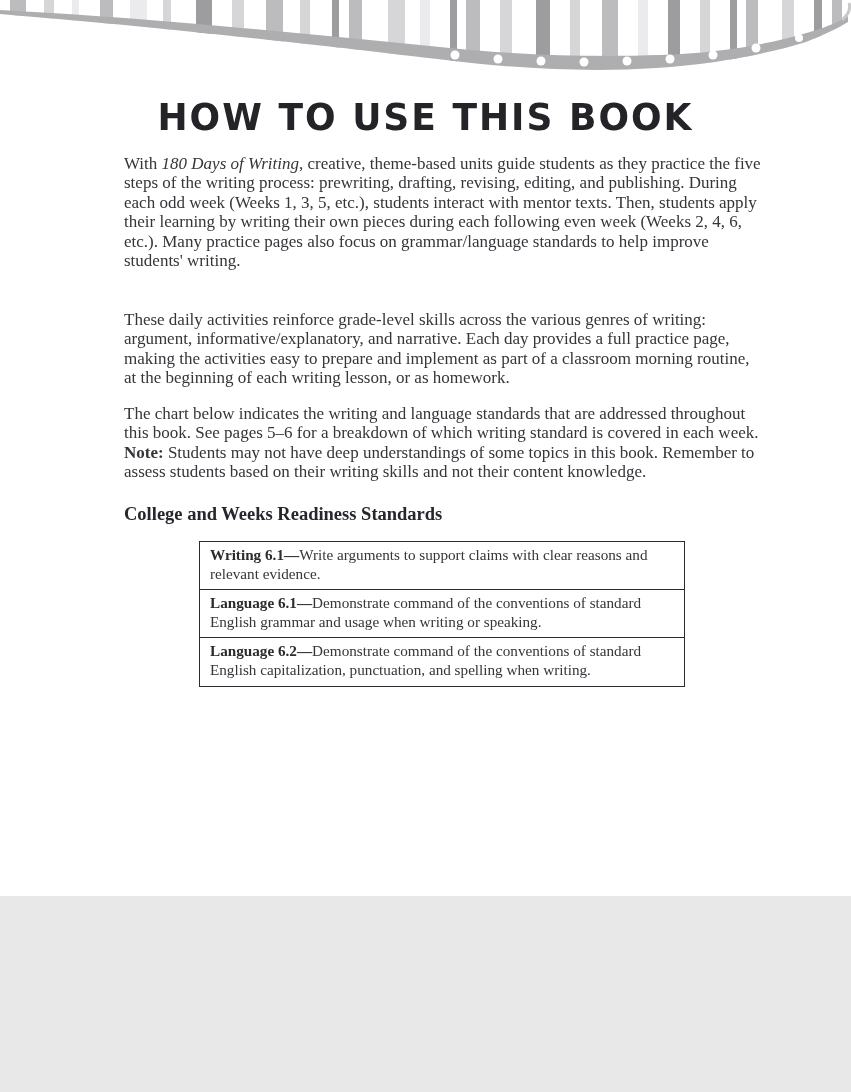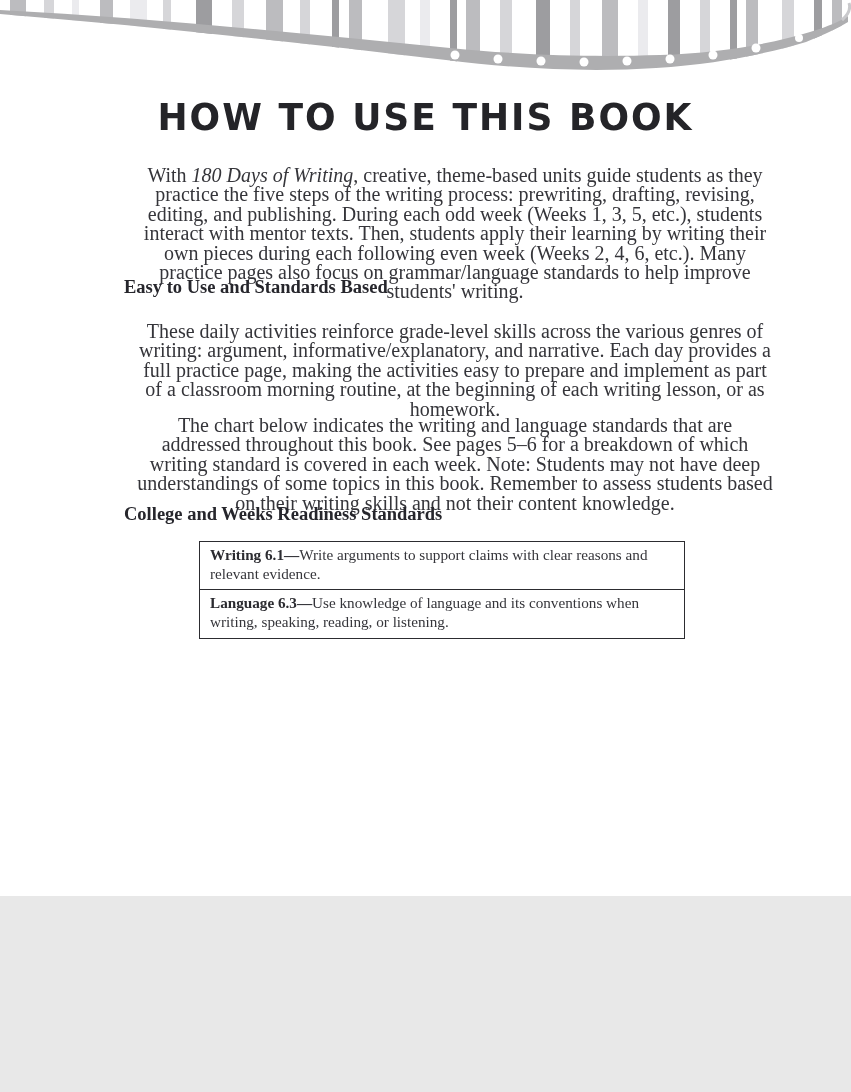--- a/index.html
+++ b/index.html
@@ -16,37 +16,37 @@
 
   .title {
     position:absolute; top:96px; left:0; width:851px;
     margin:0; text-align:center;
     font-family:"DejaVu Sans", sans-serif;
     font-weight:800; font-size:36px; letter-spacing:2px;
     color:#242428; transform:scaleY(1.06);
   }
 
   .body-text {
-    position:absolute; left:124px; width:638px; margin:12px;
-    font-size:20px; line-height:19.4px; color:#35353a;
-    text-align:center;
+    position:absolute; left:124px; width:638px; margin:0;
+    font-size:17px; line-height:19.4px; color:#35353a;
+    text-align:left;
   }
   .intro   { top:154px; }
   .para-2  { top:310px; }
   .para-3  { top:404px; }
 
   .section-heading {
     position:absolute; left:124px; margin:0;
     font-size:18.5px; font-weight:bold; color:#26262c;
     font-family:"Liberation Serif", serif;
   }
   .heading-1 { top:277px; }
   .heading-2 { top:504px; }
 
-  .note-label { font-weight:normal; }
+  .note-label { font-weight:bold; }
   .book-title { font-style:italic; }
 
   .standards-table {
     position:absolute; left:199px; top:541px; width:486px;
   }
   .t-row {
     box-sizing:border-box;
     border:1.6px solid #2c2c30;
     margin-top:-1.6px;
     padding:3px 4px 6px 10px;
@@ -129,31 +129,31 @@
       <circle cx="713" cy="55" r="4.5"></circle>
       <circle cx="756" cy="48" r="4.5"></circle>
       <circle cx="799" cy="38" r="4"></circle>
     </g>
   </svg>
 
   <h1 class="title">HOW TO USE THIS BOOK</h1>
 
   <p class="body-text intro"><span>With </span><span class="book-title">180 Days of Writing</span><span>, creative, theme-based units guide students as they practice the five steps of the writing process: prewriting, drafting, revising, editing, and publishing. During each odd week (Weeks 1, 3, 5, etc.), students interact with mentor texts. Then, students apply their learning by writing their own pieces during each following even week (Weeks 2, 4, 6, etc.). Many practice pages also focus on grammar/language standards to help improve students' writing.</span></p>
 
-  <h2 class="section-heading heading-1">Easy to Use and Standards Based</h2>
 
   <p class="body-text para-2">These daily activities reinforce grade-level skills across the various genres of writing: argument, informative/explanatory, and narrative. Each day provides a full practice page, making the activities easy to prepare and implement as part of a classroom morning routine, at the beginning of each writing lesson, or as homework.</p>
 
   <p class="body-text para-3"><span>The chart below indicates the writing and language standards that are addressed throughout this book. See pages 5–6 for a breakdown of which writing standard is covered in each week. </span><span class="note-label">Note:</span><span> Students may not have deep understandings of some topics in this book. Remember to assess students based on their writing skills and not their content knowledge.</span></p>
 
   <h2 class="section-heading heading-2">College and Weeks Readiness Standards</h2>
 
   <div class="standards-table">
     <div class="t-row"><span class="t-label"><span>Writing 6.1</span><span>—</span></span><span>Write arguments to support claims with clear reasons and relevant evidence.</span></div>
-    <div class="t-row"><span class="t-label"><span>Language 6.3</span><span>—</span></span><span>Use knowledge of language and its conventions when writing, speaking, reading, or listening.</span></div>
+    <div class="t-row"><span class="t-label"><span>Language 6.1</span><span>—</span></span><span>Demonstrate command of the conventions of standard English grammar and usage when writing or speaking.</span></div>
+    <div class="t-row"><span class="t-label"><span>Language 6.2</span><span>—</span></span><span>Demonstrate command of the conventions of standard English capitalization, punctuation, and spelling when writing.</span></div>
   </div>
 
   <div class="footer-tab"></div>
   <div class="page-number">4</div>
   <div class="footer-left">#51529—180 Days of Writing</div>
   <div class="footer-right">© Shell Education</div>
 
 </div>
 
 </body></html>

